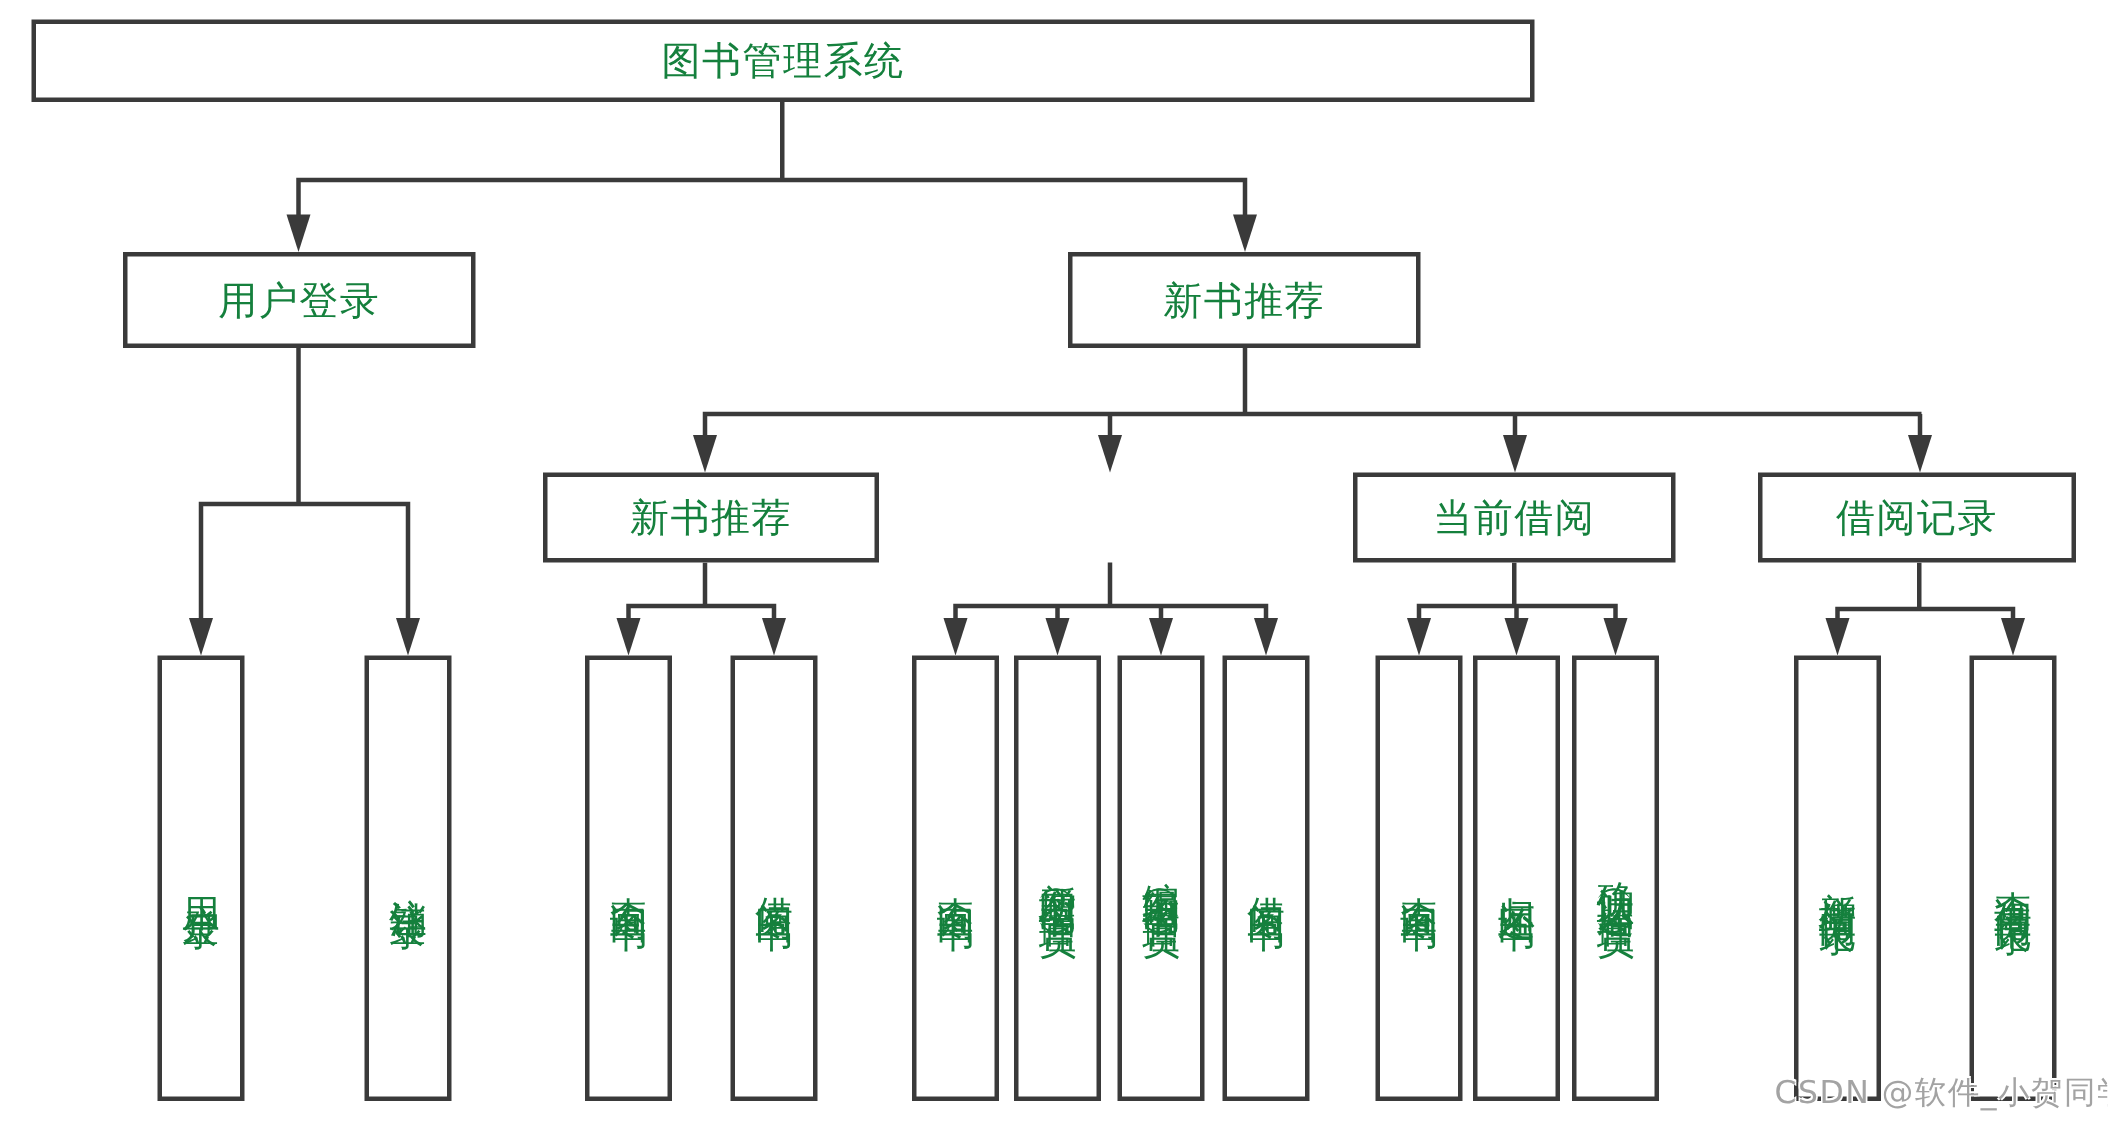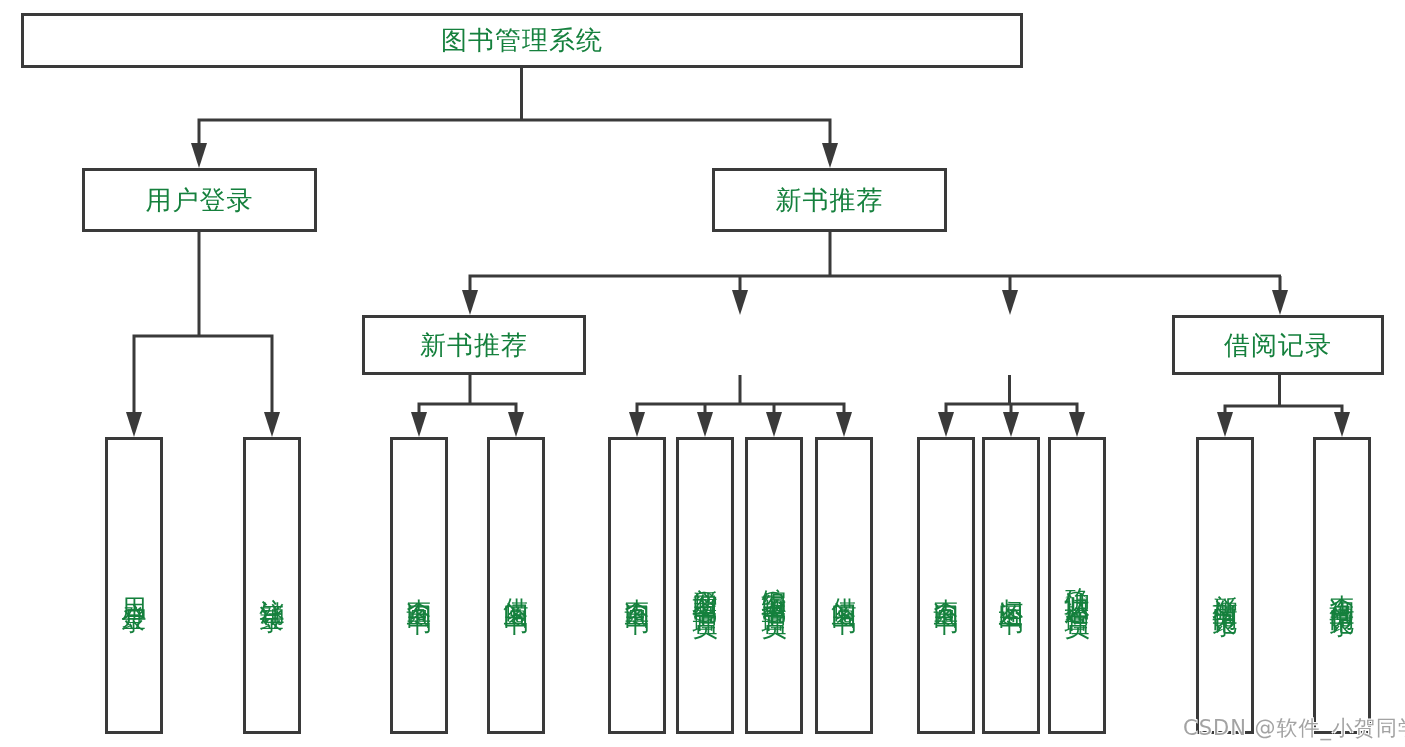--- a/index.html
+++ b/index.html
@@ -112,20 +112,23 @@
   <div class="box h" style="left:82px;top:168px;width:235px;height:64px">
     <span>用户登录</span>
   </div>
   <div class="box h" style="left:712px;top:168px;width:235px;height:64px">
     <span>新书推荐</span>
   </div>
 
   <div class="box h" style="left:362px;top:315px;width:224px;height:60px">
     <span>新书推荐</span>
   </div>
+  <div class="box h" style="left:902px;top:315px;width:215px;height:60px">
+    <span>当前借阅</span>
+  </div>
   <div class="box h" style="left:1172px;top:315px;width:212px;height:60px">
     <span>借阅记录</span>
   </div>
 
   <div class="box v tight" style="left:105px;top:437px;width:58px;height:297px">
     <span>用户登录</span>
   </div>
   <div class="box v tight" style="left:243px;top:437px;width:58px;height:297px">
     <span>注销登录</span>
   </div>

